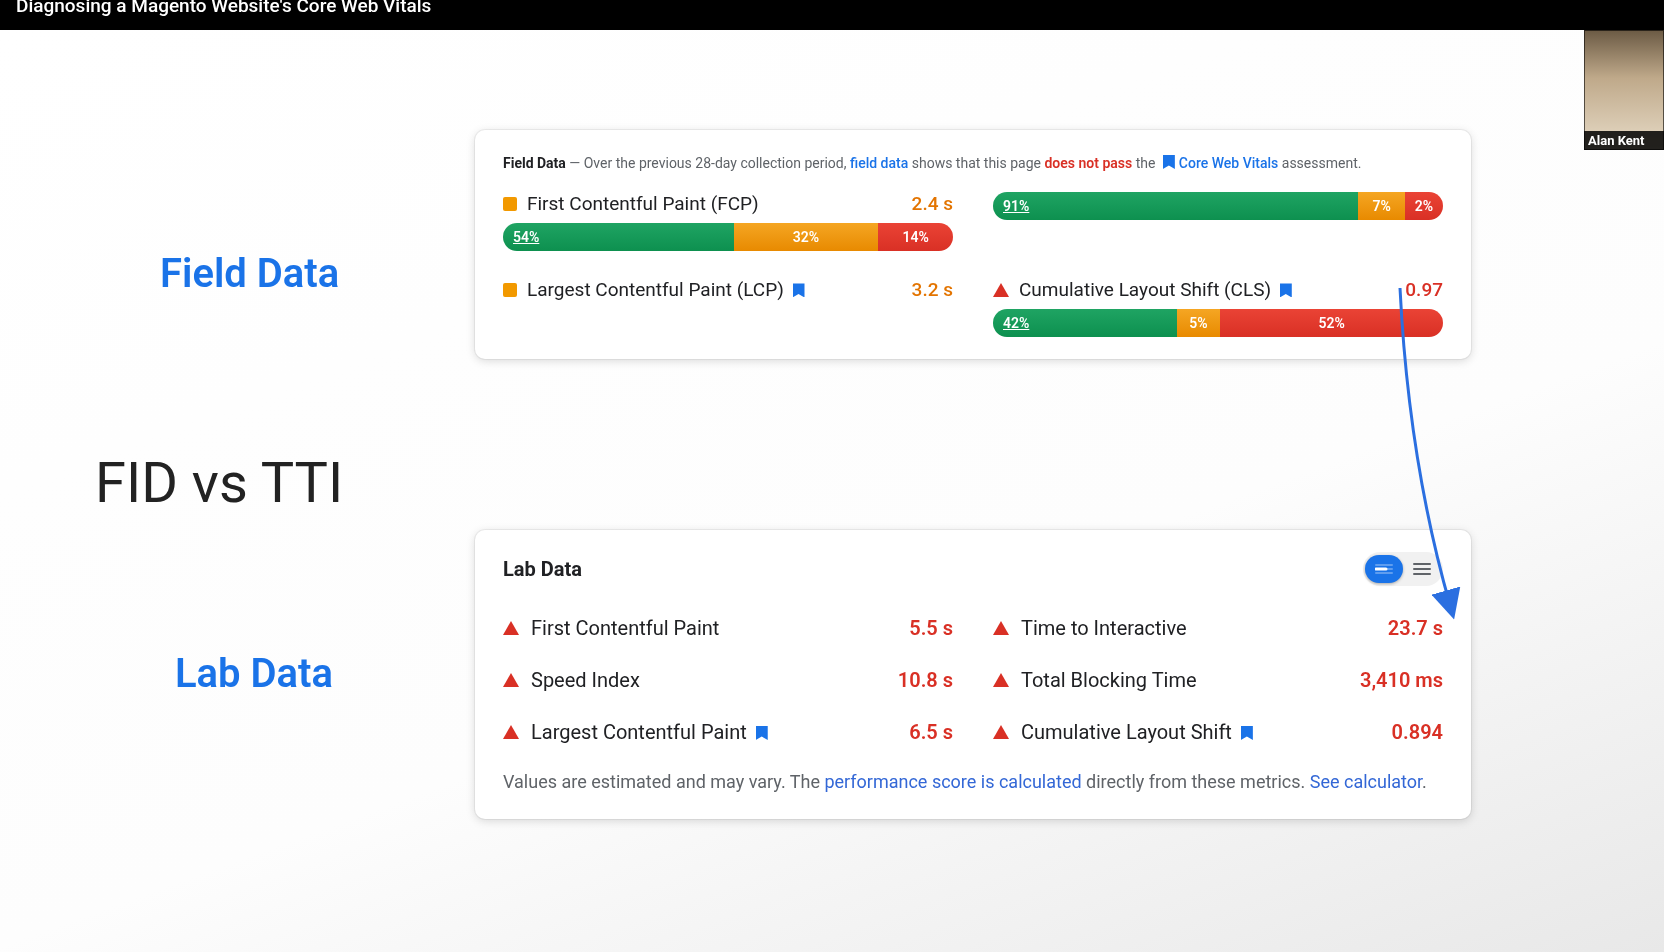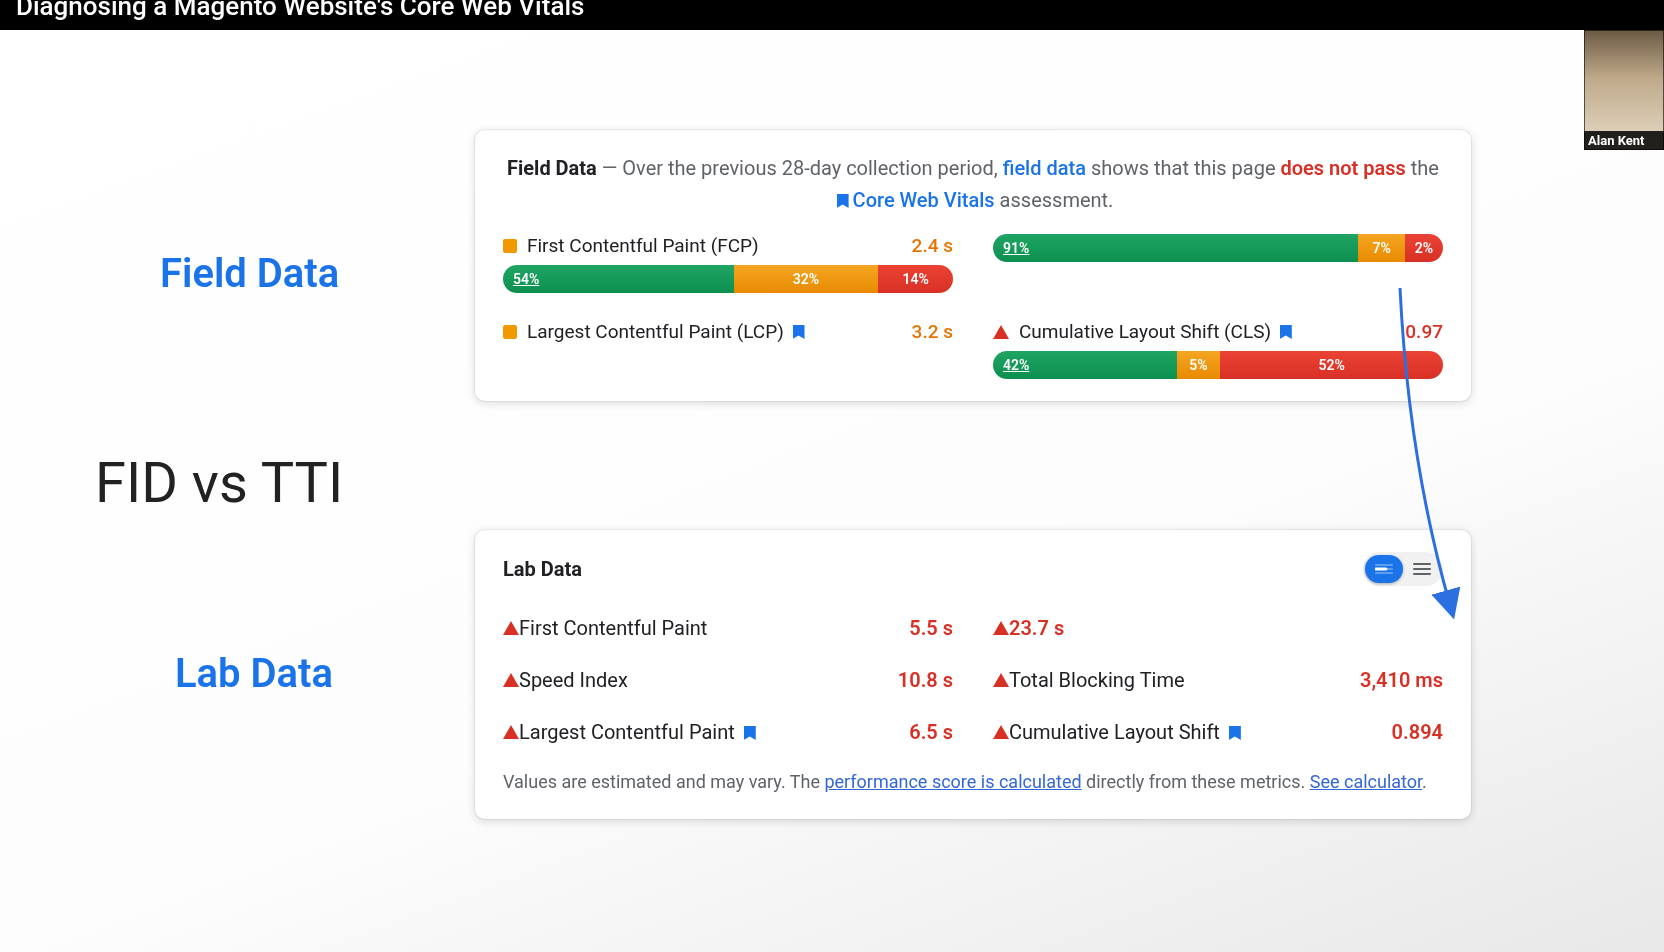--- a/index.html
+++ b/index.html
@@ -7,21 +7,21 @@
     padding: 0;
     width: 1664px;
     height: 952px;
     font-family: Roboto, Arial, sans-serif;
     background: #f5f5f5;
     overflow: hidden;
   }
   .topbar {
     background: #000;
     color: #fff;
-    font-size: 26px;
+    font-size: 19px;
     font-weight: 500;
     padding: 0 16px;
     height: 30px;
     line-height: 12px;
     overflow: hidden;
   }
   .stage {
     position: relative;
     width: 100%;
     height: calc(100% - 30px);
@@ -65,25 +65,24 @@
     position: absolute;
     background: #fff;
     border-radius: 10px;
     box-shadow: 0 2px 10px rgba(0,0,0,0.15), 0 0 0 1px rgba(0,0,0,0.05);
     padding: 22px 28px;
   }
   .field-card { left: 475px; top: 100px; width: 940px; }
   .lab-card   { left: 475px; top: 500px; width: 940px; }
 
   .card-head {
-    font-size: 20px;
+    font-size: 14px;
     color: #5f6368;
     line-height: 1.6;
     margin-bottom: 18px;
-    text-align: center;
   }
   .card-head b { color: #202124; font-weight: 700; }
   .blue-link { color: #1a73e8; font-weight: 500; }
   .fail { color: #d93025; font-weight: 600; }
   .bookmark {
     display: inline-block;
     width: 12px; height: 14px;
     background: #1a73e8;
     clip-path: polygon(0 0, 100% 0, 100% 100%, 50% 75%, 0 100%);
     vertical-align: -1px;
@@ -171,27 +170,27 @@
   .togg.active { background: #1a73e8; color: #fff; box-shadow: 0 1px 3px rgba(0,0,0,0.3); }
   .lab-grid {
     display: grid;
     grid-template-columns: 1fr 1fr;
     gap: 28px 40px;
     margin-bottom: 24px;
   }
   .lab-row {
     display: flex;
     align-items: center;
-    gap: 0;
+    gap: 12px;
     font-size: 20px;
   }
   .lab-name { flex: 1; color: #202124; }
   .lab-val  { font-weight: 600; color: #d93025; }
   .lab-foot { font-size: 18px; color: #5f6368; line-height: 1.6; }
-  .lab-foot .blue-link { color: #3367d6; font-weight: 400; text-decoration: underline; }
+  .lab-foot .blue-link { color: #3367d6; font-weight: 400; }
 
   
   .arrow-svg {
     position: absolute;
     left: 0; top: 0;
     pointer-events: none;
   }
   .burger { display:inline-block; }
   .burger span { display:block; width:18px; height:2px; background: currentColor; margin:3px 0; border-radius:1px;}
 </style>
@@ -303,20 +302,21 @@
     </div>
 
     <div class="lab-grid">
       <div class="lab-row">
         <span class="chip-tri"></span>
         <span class="lab-name">First Contentful Paint</span>
         <span class="lab-val">5.5 s</span>
       </div>
       <div class="lab-row">
         <span class="chip-tri"></span>
+        <span class="lab-name">Time to Interactive</span>
         <span class="lab-val">23.7 s</span>
       </div>
       <div class="lab-row">
         <span class="chip-tri"></span>
         <span class="lab-name">Speed Index</span>
         <span class="lab-val">10.8 s</span>
       </div>
       <div class="lab-row">
         <span class="chip-tri"></span>
         <span class="lab-name">Total Blocking Time</span>

